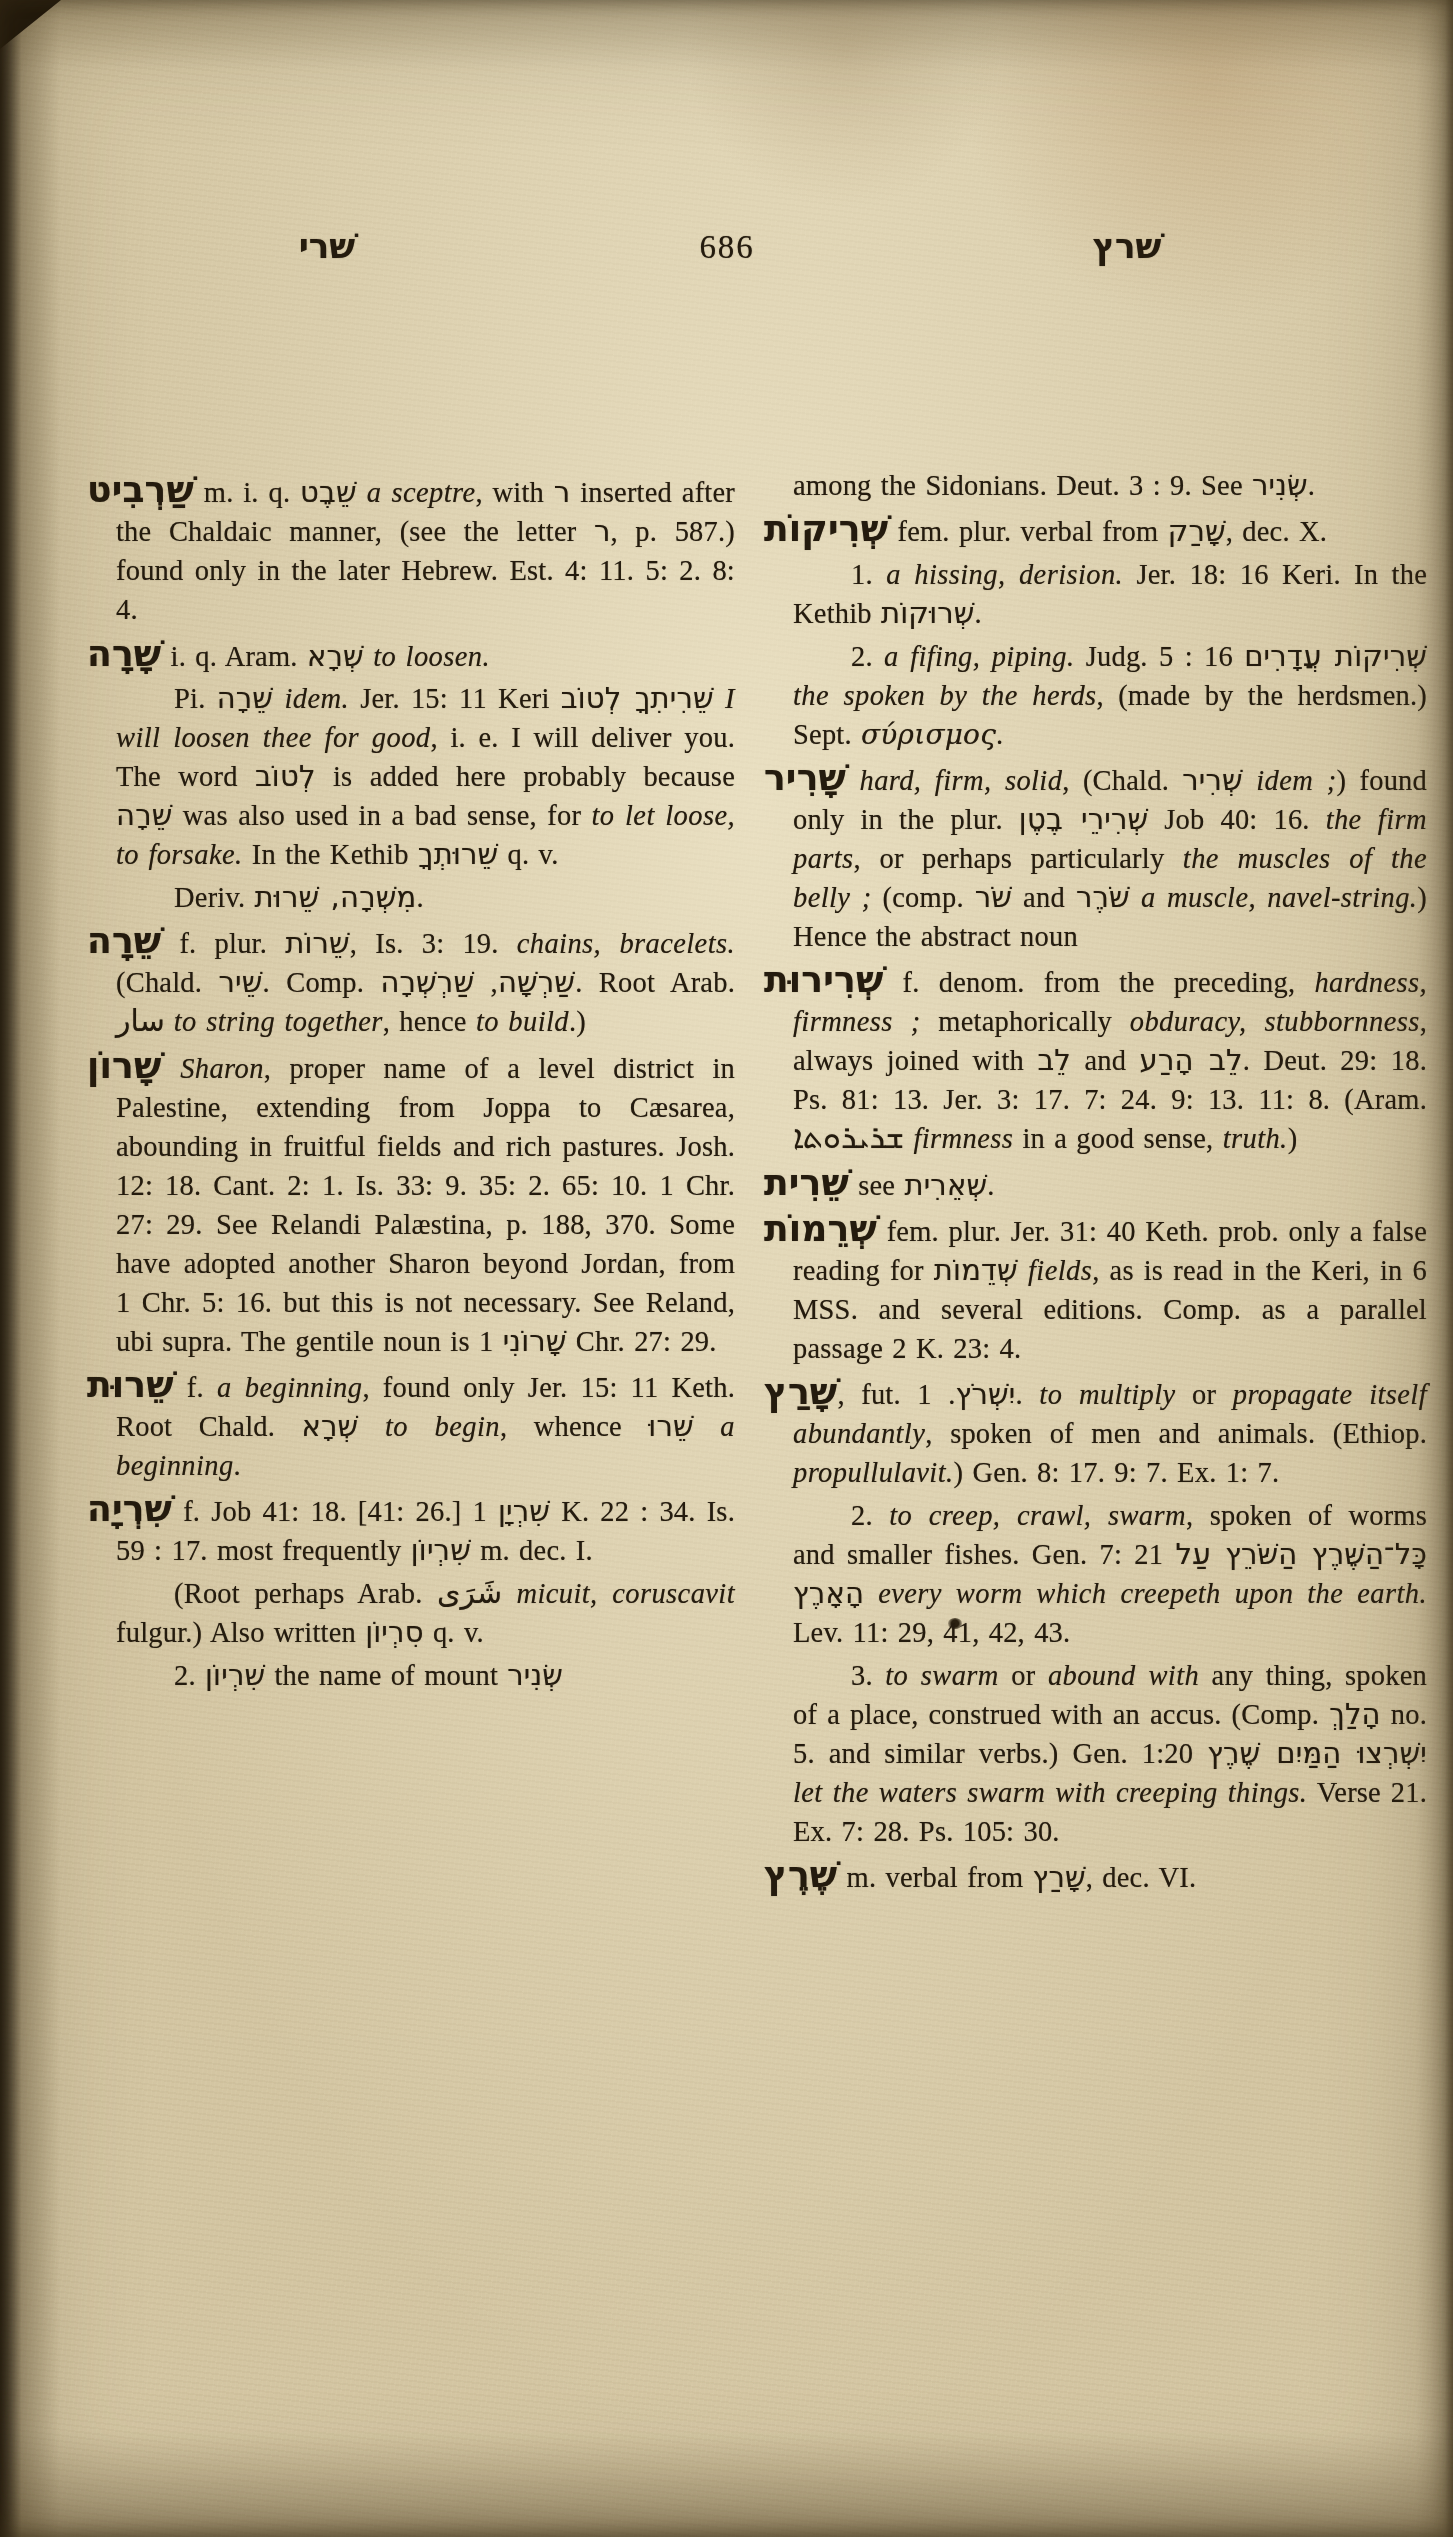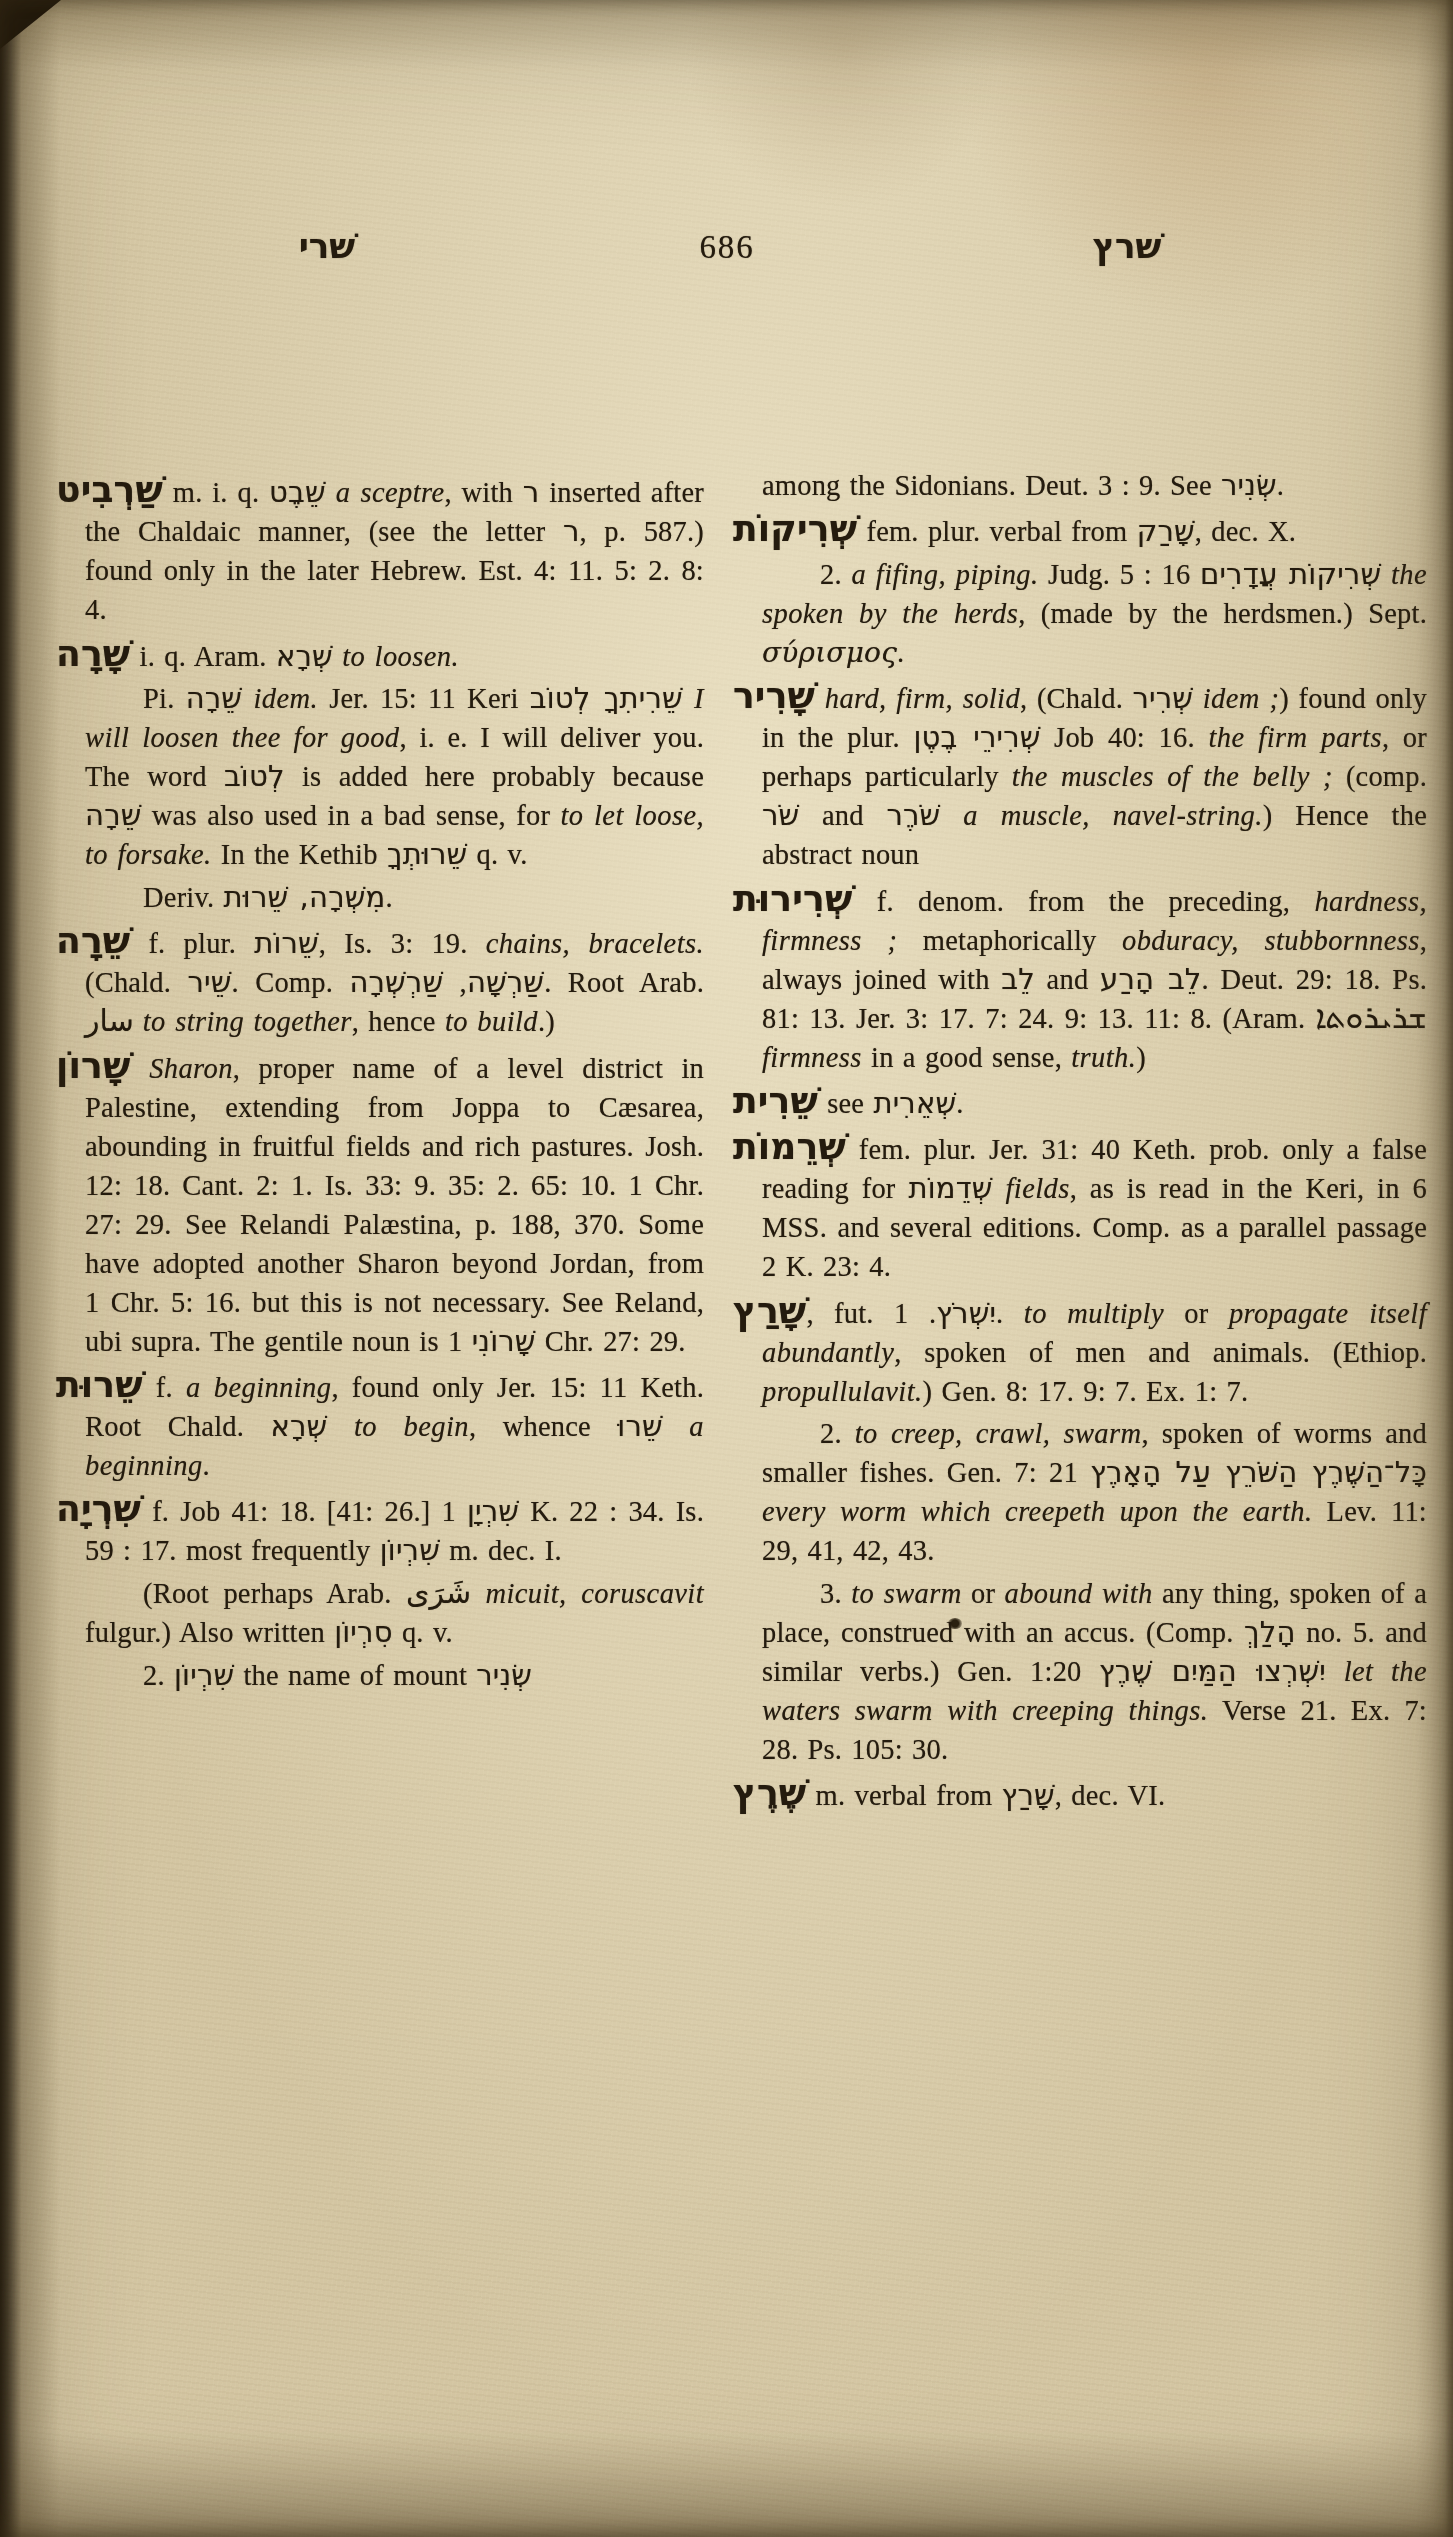--- a/index.html
+++ b/index.html
@@ -44,21 +44,21 @@
     font-size:34px;font-weight:700;text-align:center;line-height:1;
     text-shadow:0 0 1px rgba(36,27,14,0.6);
   }
   .pageno{
     font-size:33px;text-align:center;letter-spacing:1.9px;
     text-shadow:0 0 1px rgba(36,27,14,0.6);
   }
   .content{
     position:absolute;top:466px;left:0;right:0;
     display:flex;gap:29px;
-    padding-left:56px;padding-right:27px;
+    padding-left:87px;padding-right:27px;
     box-sizing:border-box;width:100%;
   }
   .column{box-sizing:border-box;padding-left:29px;}
   .column.left{width:648px;flex:none;}
   .column.right{flex:1;}
   .para{
     margin:0 0 3.8px 0;
     font-size:28.5px;line-height:39px;
     text-align:justify;
     word-spacing:1.9px;
@@ -97,20 +97,21 @@
         <p class="para entry"><span class="seg hw">שֵׁרָה</span><span class="seg"> f. plur. </span><span class="seg he">שֵׁרוֹת</span><span class="seg">, Is. 3: 19. </span><span class="seg it">chains, bracelets.</span><span class="seg"> (Chald. </span><span class="seg he">שֵׁיר</span><span class="seg">. Comp. </span><span class="seg he">שַׁרְשָׁה</span><span class="seg">, </span><span class="seg he">שַׁרְשְׁרָה</span><span class="seg">. Root Arab. </span><span class="seg ar">سار</span><span class="seg it"> to string together</span><span class="seg">, hence </span><span class="seg it">to build</span><span class="seg">.)</span></p>
         <p class="para entry"><span class="seg hw">שָׁרוֹן</span><span class="seg it"> Sharon</span><span class="seg">, proper name of a level district in Palestine, extending from Joppa to Cæsarea, abounding in fruitful fields and rich pastures. Josh. 12: 18. Cant. 2: 1. Is. 33: 9. 35: 2. 65: 10. 1 Chr. 27: 29. See Relandi Palæstina, p. 188, 370. Some have adopted another Sharon beyond Jordan, from 1 Chr. 5: 16. but this is not necessary. See Reland, ubi supra. The gentile noun is </span><span class="seg he">שָׁרוֹנִי</span><span class="seg"> 1 Chr. 27: 29.</span></p>
         <p class="para entry"><span class="seg hw">שֵׁרוּת</span><span class="seg"> f. </span><span class="seg it">a beginning</span><span class="seg">, found only Jer. 15: 11 Keth. Root Chald. </span><span class="seg he">שְׁרָא</span><span class="seg it"> to begin</span><span class="seg">, whence </span><span class="seg he">שֵׁרוּ</span><span class="seg it"> a beginning</span><span class="seg">.</span></p>
         <p class="para entry"><span class="seg hw">שִׁרְיָה</span><span class="seg"> f. Job 41: 18. [41: 26.] </span><span class="seg he">שִׁרְיָן</span><span class="seg"> 1 K. 22 : 34. Is. 59 : 17. most frequently </span><span class="seg he">שִׁרְיוֹן</span><span class="seg"> m. dec. I.</span></p>
         <p class="para sub"><span class="seg">(Root perhaps Arab. </span><span class="seg ar">شَرَى</span><span class="seg it"> micuit, coruscavit</span><span class="seg"> fulgur.) Also written </span><span class="seg he">סִרְיוֹן</span><span class="seg"> q. v.</span></p>
         <p class="para sub"><span class="seg">2. </span><span class="seg he">שִׁרְיוֹן</span><span class="seg"> the name of mount </span><span class="seg he">שְׂנִיר</span></p>
       </div>
     <div class="column right">
         <p class="para cont"><span class="seg">among the Sidonians. Deut. 3 : 9. See </span><span class="seg he">שְׂנִיר</span><span class="seg">.</span></p>
         <p class="para entry"><span class="seg hw">שְׁרִיקוֹת</span><span class="seg"> fem. plur. verbal from </span><span class="seg he">שָׁרַק</span><span class="seg">, dec. X.</span></p>
+        <p class="para sub"><span class="seg">1. </span><span class="seg it">a hissing, derision.</span><span class="seg"> Jer. 18: 16 Keri. In the Kethib </span><span class="seg he">שְׁרוּקוֹת</span><span class="seg">.</span></p>
         <p class="para sub"><span class="seg">2. </span><span class="seg it">a fifing, piping.</span><span class="seg"> Judg. 5 : 16 </span><span class="seg he">שְׁרִיקוֹת עֲדָרִים</span><span class="seg it"> the spoken by the herds</span><span class="seg">, (made by the herdsmen.) Sept. </span><span class="seg gr">σύρισμος</span><span class="seg">.</span></p>
         <p class="para entry"><span class="seg hw">שָׁרִיר</span><span class="seg it"> hard, firm, solid</span><span class="seg">, (Chald. </span><span class="seg he">שְׁרִיר</span><span class="seg it"> idem ;</span><span class="seg">) found only in the plur. </span><span class="seg he">שְׁרִירֵי בֶטֶן</span><span class="seg"> Job 40: 16. </span><span class="seg it">the firm parts</span><span class="seg">, or perhaps particularly </span><span class="seg it">the muscles of the belly ;</span><span class="seg"> (comp. </span><span class="seg he">שֹׁר</span><span class="seg"> and </span><span class="seg he">שֹׁרֶר</span><span class="seg it"> a muscle, navel-string.</span><span class="seg">) Hence the abstract noun</span></p>
         <p class="para entry"><span class="seg hw">שְׁרִירוּת</span><span class="seg"> f. denom. from the preceding, </span><span class="seg it">hardness, firmness ;</span><span class="seg"> metaphorically </span><span class="seg it">obduracy, stubbornness</span><span class="seg">, always joined with </span><span class="seg he">לֵב</span><span class="seg"> and </span><span class="seg he">לֵב הָרַע</span><span class="seg">. Deut. 29: 18. Ps. 81: 13. Jer. 3: 17. 7: 24. 9: 13. 11: 8. (Aram. </span><span class="seg sy">ܫܪܝܪܘܬܐ</span><span class="seg it"> firmness</span><span class="seg"> in a good sense, </span><span class="seg it">truth.</span><span class="seg">)</span></p>
         <p class="para entry"><span class="seg hw">שֵׁרִית</span><span class="seg"> see </span><span class="seg he">שְׁאֵרִית</span><span class="seg">.</span></p>
         <p class="para entry"><span class="seg hw">שְׁרֵמוֹת</span><span class="seg"> fem. plur. Jer. 31: 40 Keth. prob. only a false reading for </span><span class="seg he">שְׁדֵמוֹת</span><span class="seg it"> fields</span><span class="seg">, as is read in the Keri, in 6 MSS. and several editions. Comp. as a parallel passage 2 K. 23: 4.</span></p>
         <p class="para entry"><span class="seg hw">שָׁרַץ</span><span class="seg">, fut. </span><span class="seg he">יִשְׁרֹץ</span><span class="seg">. 1. </span><span class="seg it">to multiply</span><span class="seg"> or </span><span class="seg it">propagate itself abundantly</span><span class="seg">, spoken of men and animals. (Ethiop. </span><span class="seg it">propullulavit.</span><span class="seg">) Gen. 8: 17. 9: 7. Ex. 1: 7.</span></p>
         <p class="para sub"><span class="seg">2. </span><span class="seg it">to creep, crawl, swarm</span><span class="seg">, spoken of worms and smaller fishes. Gen. 7: 21 </span><span class="seg he">כָּל־הַשֶּׁרֶץ הַשֹּׁרֵץ עַל הָאָרֶץ</span><span class="seg it"> every worm which creepeth upon the earth.</span><span class="seg"> Lev. 11: 29, 41, 42, 43.</span></p>
         <p class="para sub"><span class="seg">3. </span><span class="seg it">to swarm</span><span class="seg"> or </span><span class="seg it">abound with</span><span class="seg"> any thing, spoken of a place, construed with an accus. (Comp. </span><span class="seg he">הָלַךְ</span><span class="seg"> no. 5. and similar verbs.) Gen. 1:20 </span><span class="seg he">יִשְׁרְצוּ הַמַּיִם שֶׁרֶץ</span><span class="seg it"> let the waters swarm with creeping things.</span><span class="seg"> Verse 21. Ex. 7: 28. Ps. 105: 30.</span></p>
         <p class="para entry"><span class="seg hw">שֶׁרֶץ</span><span class="seg"> m. verbal from </span><span class="seg he">שָׁרַץ</span><span class="seg">, dec. VI.</span></p>
       </div>

